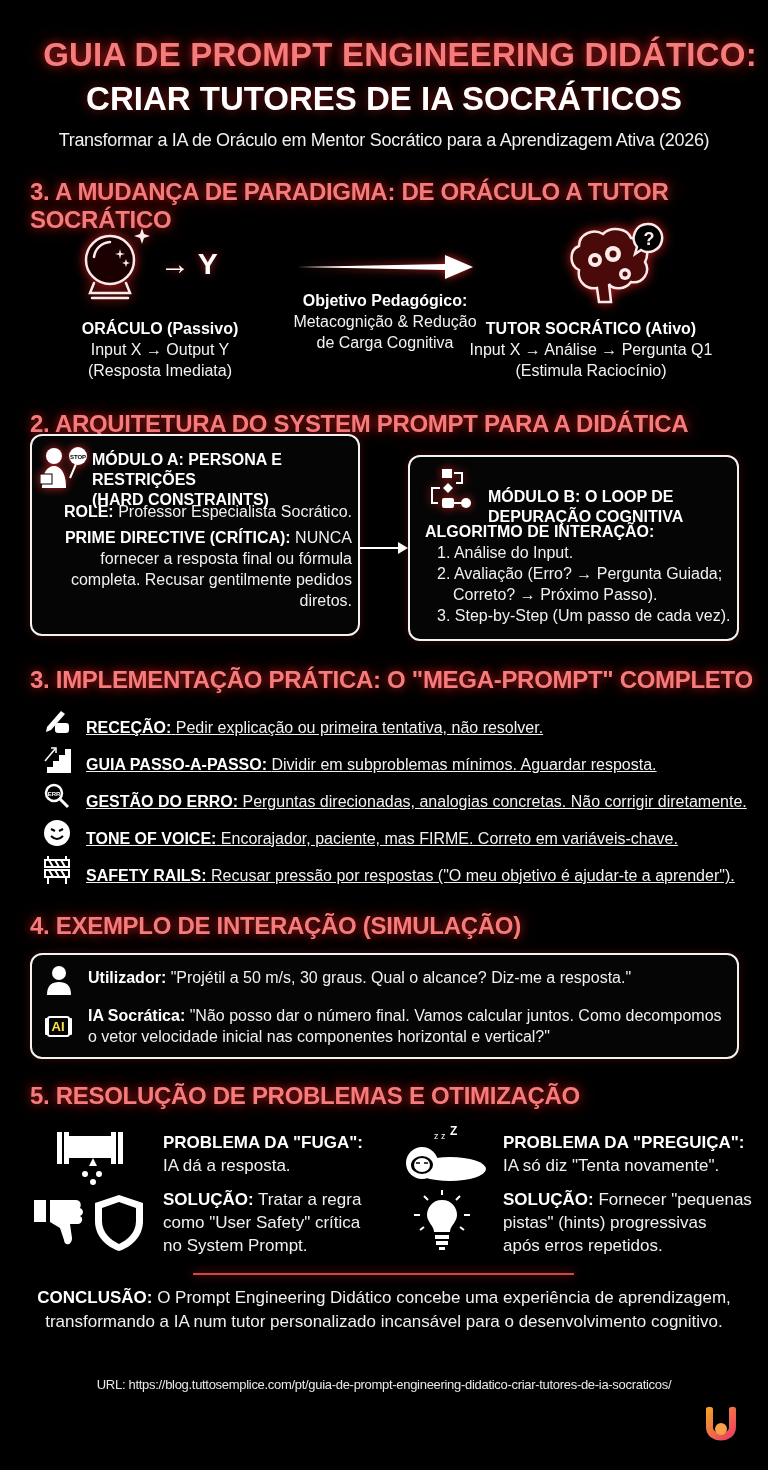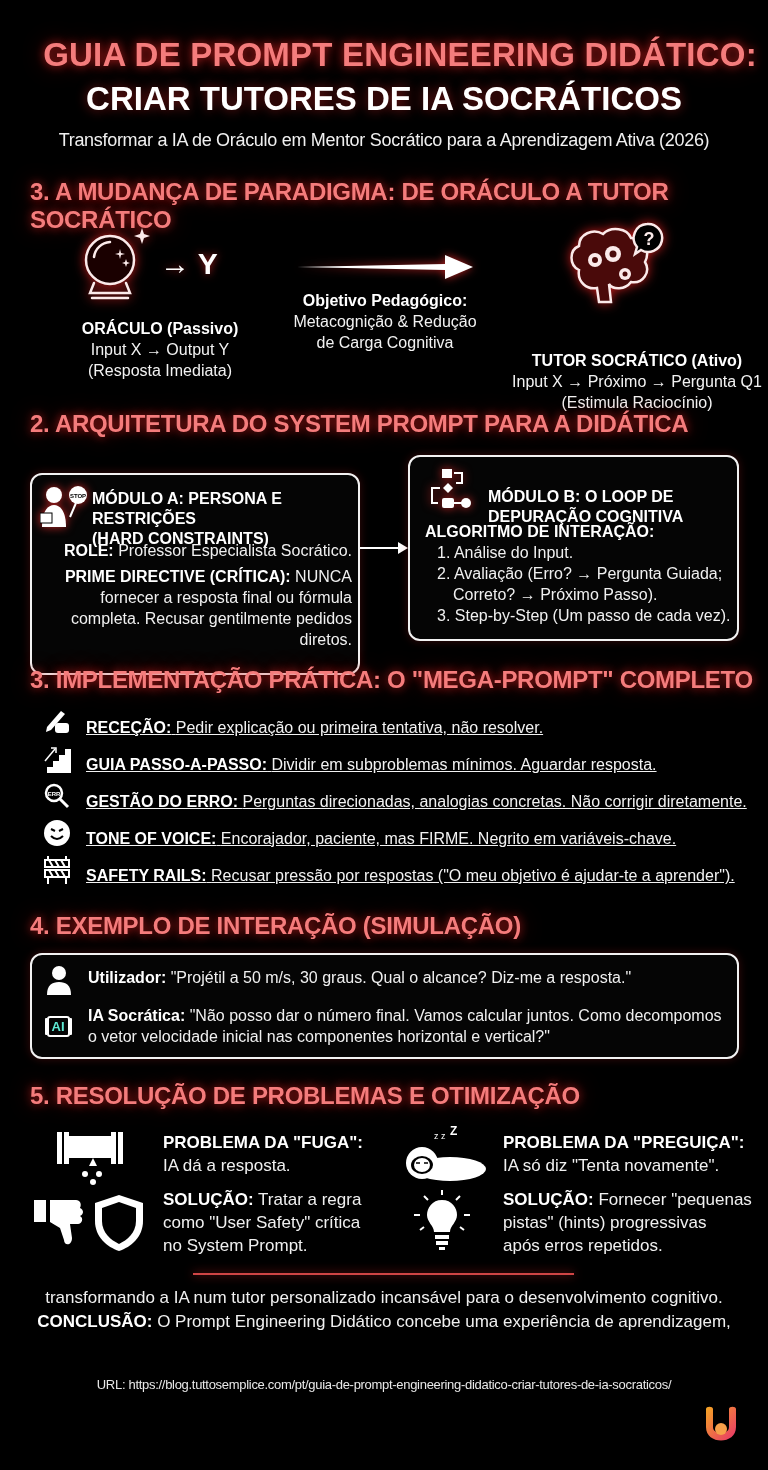--- a/index.html
+++ b/index.html
@@ -106,29 +106,29 @@
       <circle cx="60" cy="54" r="6"></circle>
   </g>
   <g fill="#4a0a0a">
       <circle cx="30" cy="40" r="3"></circle>
       <circle cx="48" cy="34" r="3.5"></circle>
       <circle cx="60" cy="54" r="2.5"></circle>
     </g>
   <path d="M82 4 A14 14 0 1 1 76 30 L70 34 L72 27 A14 14 0 0 1 82 4 Z" fill="#000" stroke="#fbeaea" stroke-width="2.5"></path>
   <text x="84" y="25" font-size="18" font-weight="bold" fill="#fbeaea" text-anchor="middle" font-family="Liberation Sans, sans-serif">?</text>
 </svg>
-<div class="s1-col" style="left:507px;top:318px;width:260px;margin-top:32px;">
+<div class="s1-col" style="left:461px;top:318px;width:260px;">
   <span class="b">TUTOR SOCRÁTICO (Ativo)</span>
-  <span style="display:block">Input X → Próximo → Pergunta Q1</span>
+  <span style="display:block">Input X → Análise → Pergunta Q1</span>
   <span style="display:block">(Estimula Raciocínio)</span>
 </div>
 
 <div class="section-h glow-red" style="top:410px;">2. ARQUITETURA DO SYSTEM PROMPT PARA A DIDÁTICA</div>
 
-<div class="box" style="left:30px;top:473px;width:330px;height:202px;">
+<div class="box" style="left:30px;top:434px;width:330px;height:202px;">
   <svg style="position:absolute;left:8px;top:8px;filter:drop-shadow(0 0 5px rgba(220,40,40,0.9));" width="50" height="44" viewBox="0 0 50 44">
     <circle cx="14" cy="12" r="8" fill="#fff"></circle>
     <path d="M2 44 C2 28 8 22 14 22 C20 22 26 28 26 44 Z" fill="#fff"></path>
     <rect x="0" y="30" width="12" height="10" fill="#fff" stroke="#000" stroke-width="1"></rect>
     <line x1="36" y1="20" x2="30" y2="34" stroke="#fff" stroke-width="2"></line>
     <circle cx="38" cy="12" r="9" fill="#fff"></circle>
     <text x="38" y="15" font-size="6" font-weight="bold" fill="#000" text-anchor="middle" font-family="Liberation Sans, sans-serif">STOP</text>
   </svg>
   <div class="box-head" style="left:60px;top:14px;">
     <div>MÓDULO A: PERSONA E RESTRIÇÕES</div>
@@ -199,21 +199,21 @@
   <span><span class="b">GESTÃO DO ERRO:</span> <span>Perguntas direcionadas, analogias concretas. Não corrigir diretamente.</span></span>
 </div>
 <div class="s3-row" style="top:818px;">
   <span class="ic">
     <svg width="28" height="28" viewBox="0 0 28 28">
         <circle cx="14" cy="14" r="13" fill="#fff"></circle>
         <path d="M8 10 L12 12 M20 10 L16 12" stroke="#000" stroke-width="2"></path>
         <path d="M8 17 Q14 23 20 17" fill="none" stroke="#000" stroke-width="2"></path>
       </svg>
   </span>
-  <span><span class="b">TONE OF VOICE:</span> <span>Encorajador, paciente, mas FIRME. Negrito em variáveis-chave.</span></span>
+  <span><span class="b">TONE OF VOICE:</span> <span>Encorajador, paciente, mas FIRME. Correto em variáveis-chave.</span></span>
 </div>
 <div class="s3-row" style="top:855px;">
   <span class="ic">
     <svg width="28" height="28" viewBox="0 0 28 28">
         <rect x="2" y="4" width="24" height="7" fill="none" stroke="#fff" stroke-width="2"></rect>
         <rect x="2" y="14" width="24" height="7" fill="none" stroke="#fff" stroke-width="2"></rect>
         <path d="M6 4 L10 11 M12 4 L16 11 M18 4 L22 11 M6 14 L10 21 M12 14 L16 21 M18 14 L22 21" stroke="#fff" stroke-width="2"></path>
         <path d="M5 21 L5 28 M23 21 L23 28 M5 0 L5 4 M23 0 L23 4" stroke="#fff" stroke-width="2"></path>
       </svg>
   </span>
@@ -224,21 +224,21 @@
 
 <div class="box" style="left:30px;top:953px;width:709px;height:106px;">
   <svg style="position:absolute;left:14px;top:10px;" width="26" height="30" viewBox="0 0 26 30">
       <circle cx="13" cy="8" r="7" fill="#fff"></circle>
       <path d="M1 30 C1 20 6 17 13 17 C20 17 25 20 25 30 Z" fill="#fff"></path>
     </svg>
   <div class="box-text" style="left:56px;top:12px;">
     <span class="b">Utilizador:</span> <span>"Projétil a 50 m/s, 30 graus. Qual o alcance? Diz-me a resposta."</span>
   </div>
   <div style="position:absolute;left:10px;top:54px;width:32px;height:34px;display:flex;align-items:center;justify-content:center;">
-    <div style="border:2px solid #fff;border-radius:3px;padding:1px 3px;font-size:13px;font-weight:bold;color:#5eead4;box-shadow:-4px 0 0 -2px #fff, 4px 0 0 -2px #fff;">AI</div>
+    <div style="border:2px solid #fff;border-radius:3px;padding:1px 3px;font-size:13px;font-weight:bold;color:#fde047;box-shadow:-4px 0 0 -2px #fff, 4px 0 0 -2px #fff;">AI</div>
   </div>
   <div class="box-text" style="left:56px;top:50px;width:645px;">
     <div><span class="b">IA Socrática:</span> <span>"Não posso dar o número final. Vamos calcular juntos. Como decompomos</span></div>
     <div>o vetor velocidade inicial nas componentes horizontal e vertical?"</div>
   </div>
 </div>
 
 <div class="section-h glow-red" style="top:1082px;">5. RESOLUÇÃO DE PROBLEMAS E OTIMIZAÇÃO</div>
 
 <svg style="position:absolute;left:55px;top:1130px;" width="70" height="55" viewBox="0 0 70 55">
@@ -291,22 +291,22 @@
   <path d="M30 0 L30 5 M12 6 L16 10 M48 6 L44 10 M2 25 L8 25 M52 25 L58 25 M8 40 L12 37 M52 40 L48 37" stroke="#fff" stroke-width="2"></path>
 </svg>
 <div class="s5-text" style="left:503px;top:1188px;">
   <div><span class="b">SOLUÇÃO:</span> <span>Fornecer "pequenas</span></div>
   <div>pistas" (hints) progressivas</div>
   <div>após erros repetidos.</div>
 </div>
 
 <div class="divider"></div>
 <div class="conclusion">
+  <div><span class="b">CONCLUSÃO:</span> <span>O Prompt Engineering Didático concebe uma experiência de aprendizagem,</span></div>
   <div>transformando a IA num tutor personalizado incansável para o desenvolvimento cognitivo.</div>
-  <div><span class="b">CONCLUSÃO:</span> <span>O Prompt Engineering Didático concebe uma experiência de aprendizagem,</span></div>
 </div>
 <div class="url">URL: https://blog.tuttosemplice.com/pt/guia-de-prompt-engineering-didatico-criar-tutores-de-ia-socraticos/</div>
 
 <svg style="position:absolute;left:703px;top:1405px;" width="36" height="38" viewBox="0 0 36 38">
   <defs>
     <linearGradient id="lg" x1="0" y1="0" x2="1" y2="1">
       <stop offset="0" stop-color="#f5a623"></stop>
         <stop offset="1" stop-color="#e8336b"></stop>
     </linearGradient>
   </defs>

